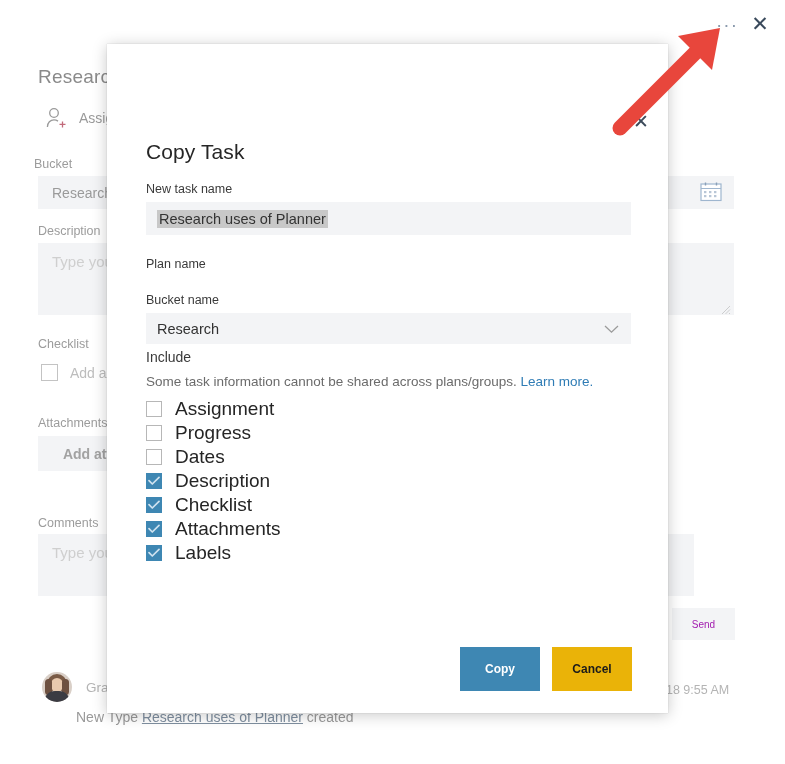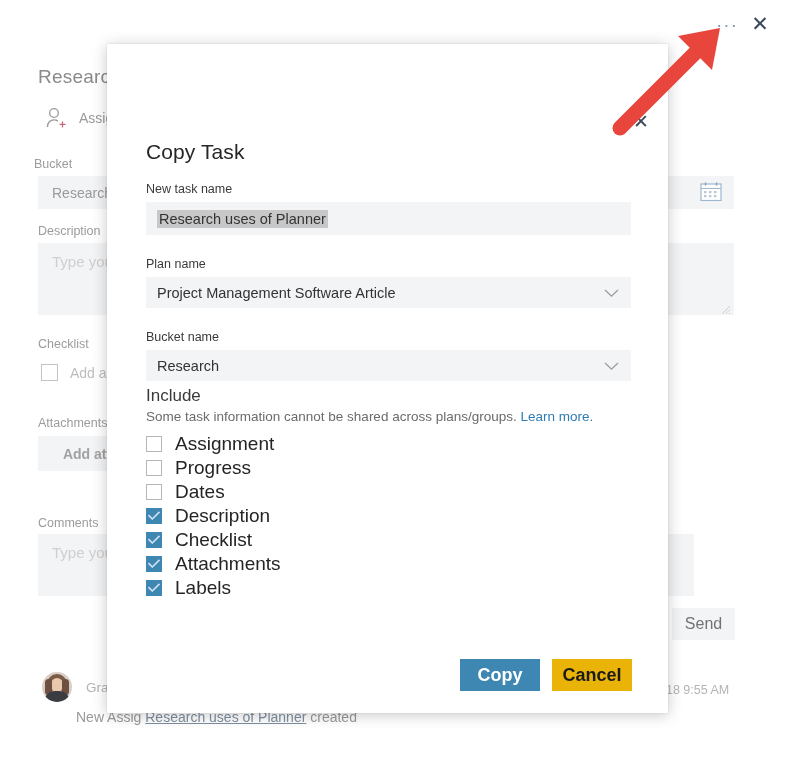--- a/index.html
+++ b/index.html
@@ -47,21 +47,21 @@
   .bg-chk-txt { font-size:14px; color:#bdbdbd; white-space:nowrap;}
 
   .bg-btn-grey {
     position:absolute; background:#f3f4f6;
     display:flex; align-items:center; justify-content:center;
     font-size:14px; font-weight:600; color:#a2a2a2; white-space:nowrap;
   }
   .bg-send {
     position:absolute; background:#f3f4f6;
     display:flex; align-items:center; justify-content:center;
-    font-size:16px; color:#737373; white-space:nowrap;
+    font-size:10px; color:#a21caf; white-space:nowrap;
   }
   .resize-handle { position:absolute; right:3px; bottom:2px; width:12px; height:12px; opacity:.55;}
 
   .bg-comment { position:absolute; left:42px; top:672px; display:flex; align-items:center; gap:14px;}
   .avatar {
     width:30px; height:30px; border-radius:50%;
     background:#d9cfc7; overflow:hidden; position:relative; flex:none;
   }
   .avatar .hair { position:absolute; left:5px; top:2px; width:20px; height:17px; border-radius:10px 10px 6px 6px; background:#7a5b46;}
   .avatar .face { position:absolute; left:9px; top:6px; width:12px; height:14px; border-radius:6px; background:#e8c9ae;}
@@ -101,41 +101,41 @@
   .sel-text { background:#c8c8c8; color:#333; padding:1px 2px; }
   .fld-select {
     height:31px; background:#f3f4f6; display:flex; align-items:center;
     padding:0 11px; font-size:14.5px; color:#333; position:relative; cursor:pointer;
   }
   .chev { position:absolute; right:12px; top:50%; transform:translateY(-50%); }
 
   .grp { margin-bottom:22px; }
   .grp-tight { margin-bottom:5px; }
 
-  .inc-title { font-size:17px; color:#3a3a3a; margin-bottom:3px; }
+  .inc-title { font-size:14px; color:#3a3a3a; margin-bottom:9px; }
   .inc-note { font-size:13.5px; color:#6b6b6b; margin-bottom:8px; }
   .inc-note a { color:#2f7cb5; text-decoration:none; }
 
   .cb-row { display:flex; align-items:center; gap:13px; height:24px; cursor:pointer; }
   .cb {
     width:16px; height:16px; flex:none;
     border:1px solid #b7b7b7; background:#fff;
     display:flex; align-items:center; justify-content:center;
   }
   .cb.on { background:#3e87b3; border-color:#3e87b3; }
   .cb-lbl { font-size:19px; color:#252525; }
 
   .dlg-actions {
     position:absolute; right:36px; bottom:22px;
     display:flex; gap:12px;
   }
   .btn {
-    min-width:80px; height:32px; padding:0 3px;
-    display:flex; align-items:center; justify-content:center;
-    font-size:18px; font-weight:600; cursor:pointer; border:none;
+    min-width:80px; height:44px; padding:0 3px;
+    display:flex; align-items:center; justify-content:center;
+    font-size:12px; font-weight:600; cursor:pointer; border:none;
     font-family:"Liberation Sans", sans-serif;
   }
   .btn-primary { background:#3e87b3; color:#fff; }
   .btn-default { background:#eab308; color:#1b1b1b; }
 
   
   .annot { position:absolute; left:612px; top:6px; width:130px; height:130px; z-index:40; pointer-events:none; }
 </style>
 </head>
 <body>
@@ -214,48 +214,40 @@
         <span class="hair"></span>
           <span class="face"></span>
           <span class="hairL"></span>
           <span class="hairR"></span>
           <span class="body"></span>
       </span>
       <span class="cmt-name">Grace</span>
     </div>
     <div class="cmt-time">018 9:55 AM</div>
     <div class="cmt-body">
-      <span>New Assig </span><a href="#">Research uses of Planner</a><span> created</span>
+      <span>New Type </span><a href="#">Research uses of Planner</a><span> created</span>
     </div>
   </div>
 
   <div class="dialog">
 
     <div class="dlg-close">✕</div>
     <div class="dlg-title">Copy Task</div>
 
     <div class="dlg-body">
 
       <div class="grp">
         <div class="fld-label">New task name</div>
         <div class="fld-input">
           <span class="sel-text">Research uses of Planner</span>
         </div>
       </div>
 
       <div class="grp">
         <div class="fld-label">Plan name</div>
-        <div class="fld-select">
-          <span>Project Management Software Article</span>
-          <span class="chev">
-            <svg width="15" height="9" viewBox="0 0 15 9">
-                <path d="M1 1l6.5 6.2L14 1" fill="none" stroke="#9b9b9b" stroke-width="1.3"></path>
-              </svg>
-          </span>
-        </div>
       </div>
 
       <div class="grp-tight">
         <div class="fld-label">Bucket name</div>
         <div class="fld-select">
           <span>Research</span>
           <span class="chev">
             <svg width="15" height="9" viewBox="0 0 15 9">
                 <path d="M1 1l6.5 6.2L14 1" fill="none" stroke="#9b9b9b" stroke-width="1.3"></path>
               </svg>

